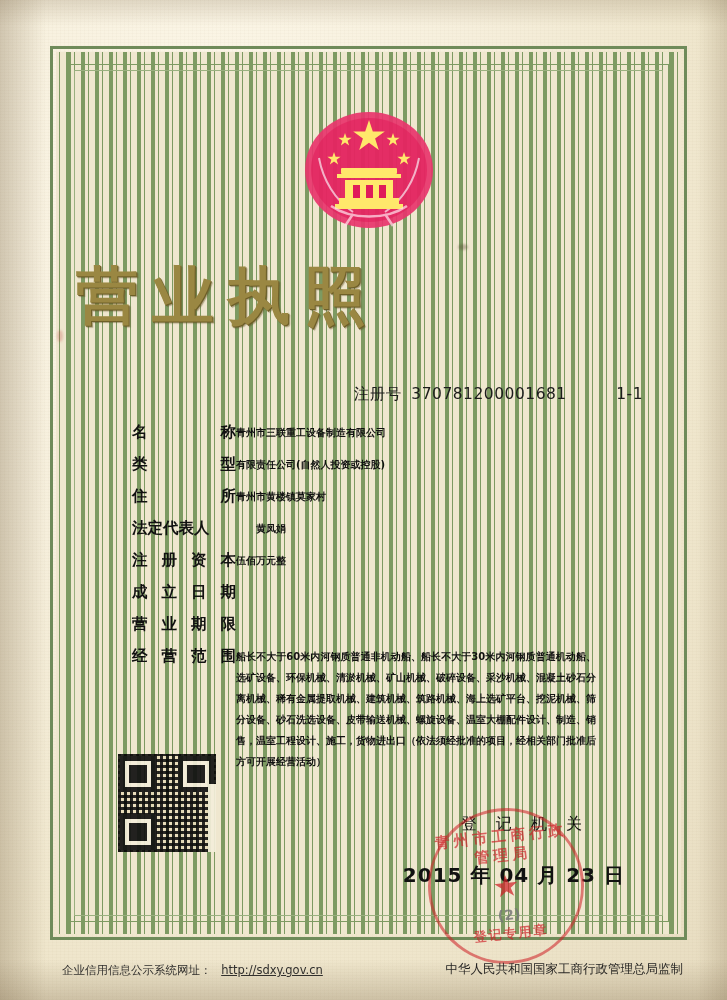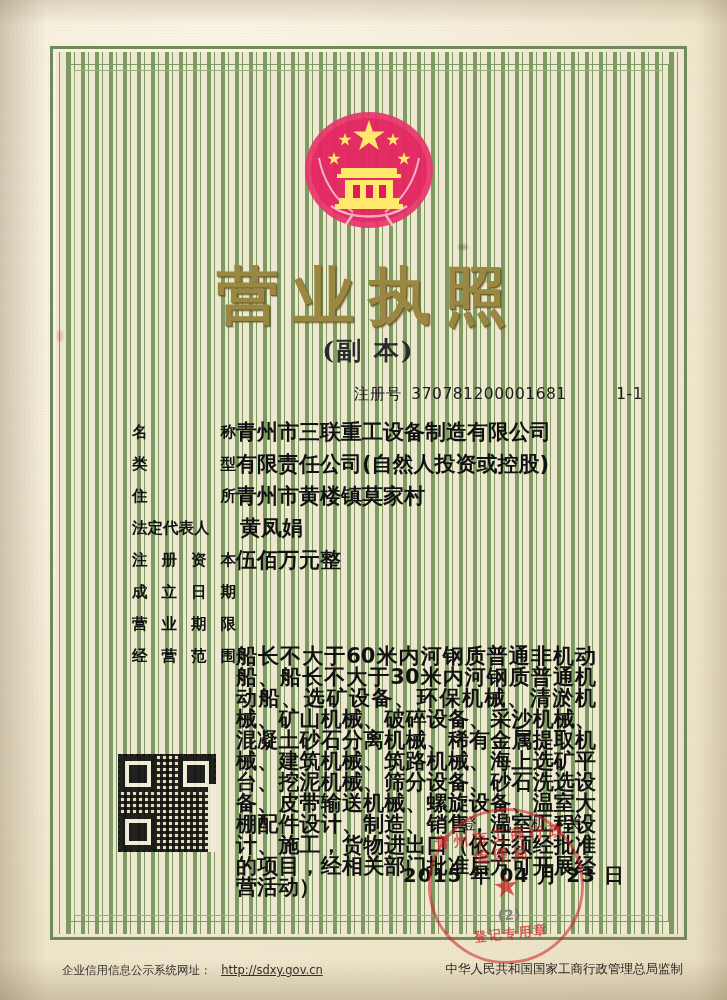--- a/index.html
+++ b/index.html
@@ -100,21 +100,20 @@
     transform: translateX(-50%);
     top: 30px;
     width: 136px;
     height: 136px;
   }
   
   .title {
     position: absolute;
     top: 182px;
     left: 0; right: 0;
-    text-align: center;
     font-family: "DejaVu Serif", serif;
     font-size: 62px;
     font-weight: bold;
     letter-spacing: 14px;
     color: #9a8742;
     text-shadow: 1px 1px 0 #6e5f28, 2px 2px 1px rgba(90,75,30,0.45);
   }
   .subtitle {
     position: absolute;
     top: 262px;
@@ -153,23 +152,23 @@
     width: 104px;
     flex: 0 0 104px;
     font-size: 15.5px;
     font-weight: bold;
     color: #111;
     letter-spacing: 0px;
     display: flex;
     justify-content: space-between;
     white-space: nowrap;
   }
-  .label-2 { justify-content: space-between; padding-right: 4px; }
+  .label-2 { justify-content: space-between; padding-right: 20px; }
   .value {
-    font-size: 21px;
+    font-size: 10px;
     font-weight: bold;
     color: #111;
     line-height: 21px;
     letter-spacing: 0px;
   }
   .value.multi {
     text-align: justify;
     max-width: 360px;
   }
   .row.scope { margin-bottom: 0; }
@@ -348,21 +347,20 @@
 
         <g stroke="#ffd9e5" stroke-width="2.5" fill="none" opacity="0.75">
           <path d="M30 104 C50 118 86 118 106 104"></path>
           <path d="M52 112 L44 124"></path>
           <path d="M84 112 L92 124"></path>
         </g>
       </svg>
     </div>
 
     <div class="title">营业执照</div>
-    <div class="subtitle">(副 本)</div>
 
     <div class="reg-line">
       <span>注册号</span>
       <span class="reg-no">370781200001681</span>
       <span class="reg-suffix">1-1</span>
     </div>
 
     <div class="fields">
 
       <div class="row">

